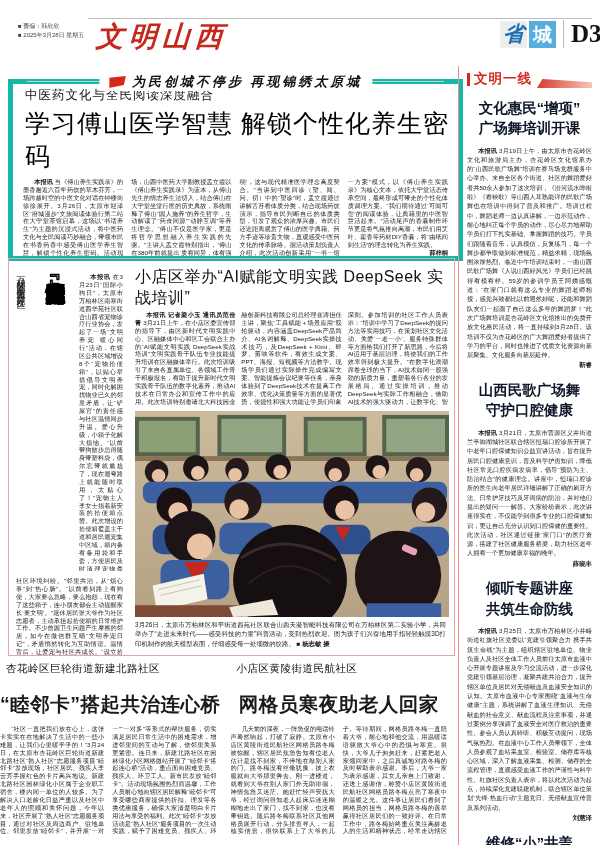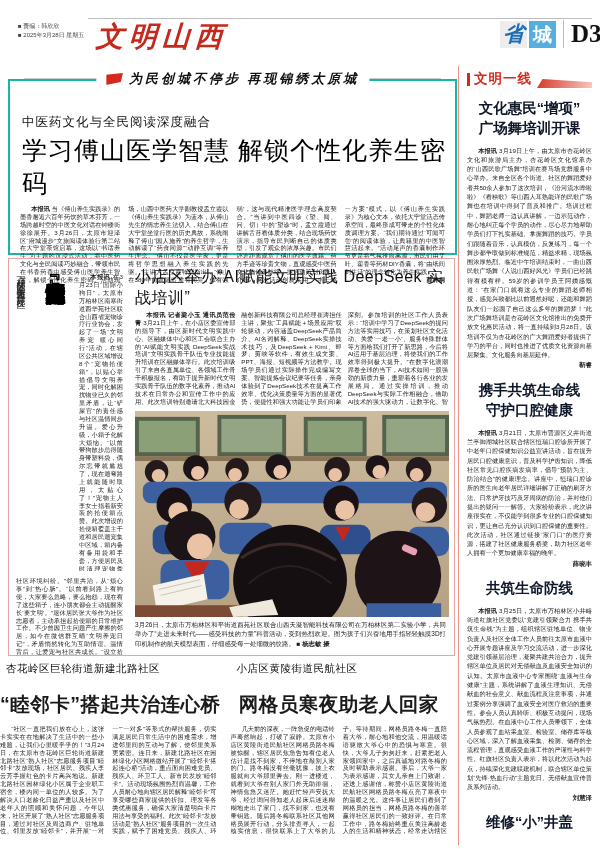--- a/index.html
+++ b/index.html
@@ -14,29 +14,29 @@
   .logo{position:absolute;left:500px;top:20px;display:flex;align-items:center;}
   .logo .b1{width:27px;height:27px;background:#ededed;color:#1f6fb5;font-weight:bold;
             font-size:21px;line-height:27px;text-align:center;font-style:italic;
             font-family:"Liberation Serif",serif;}
   .logo .b2{width:27px;height:27px;background:#55aede;color:#fff;font-weight:bold;
             font-size:19px;line-height:27px;text-align:center;margin-left:2px;}
   .logo .pn{margin-left:7px;padding-left:7px;border-left:1px solid #bbb;
             font-family:"Liberation Serif",serif;font-size:25px;font-weight:bold;color:#111;}
   
   .leadbox{position:absolute;left:8px;top:79px;width:445px;height:172px;
-           border:2px solid #14b8a6;}
+           border:5px solid #14b8a6;}
   .bannerline{position:absolute;top:-3px;left:14px;right:14px;border-top:1px solid #ccc;}
   .banner{position:absolute;top:-11px;left:50%;transform:translateX(-50%);
           background:#fff;padding:0 10px;display:flex;align-items:center;white-space:nowrap;}
   .flag{width:17px;height:12px;background:#d5281e;margin-right:6px;
         clip-path:polygon(0 15%,100% 0,88% 75%,0 100%);}
   .banner span{font-size:13px;font-weight:bold;font-style:italic;letter-spacing:3px;
         font-family:"Liberation Serif",serif;color:#111;}
-  .kicker{font-size:12.5px;color:#111;margin:33px 0 0 12px;letter-spacing:1px;}
+  .kicker{font-size:12.5px;color:#111;margin:3px 0 0 12px;letter-spacing:1px;}
   .headline1{font-size:25px;font-weight:normal;color:#000;margin:3px 0 5px 12px;
              letter-spacing:1px;}
   .body{font-size:6.2px;line-height:1.27;text-align:justify;color:#1a1a1a;text-indent:1.8em;}
   .lede{font-weight:bold;}
   .author{font-weight:bold;float:right;padding-left:4px;}
   .cols4{column-count:4;column-gap:8px;height:94px;overflow:hidden;margin:2px 10px;}
   
   .midbox{position:absolute;left:8px;top:258px;width:445px;height:396px;
           border:1px solid #e9a3a3;}
   .pet{position:absolute;left:0;top:0;width:118px;height:100%;}
@@ -224,28 +224,29 @@
     <div class="side-art">
       <div class="stitle">
         <div>文化惠民“增项”</div>
         <div>广场舞培训开课</div>
       </div>
       <p class="sbody"><b class="lede">本报讯</b> <span>3月19日上午，由太原市杏花岭区文化和旅游局主办，杏花岭区文化馆承办的“山西民歌广场舞”培训在赛马场党群服务中心举办。来自全区各个街道、社区的舞蹈爱好者共50余人参加了这次培训，《汾河流水哗啦啦》《看秧歌》等山西人耳熟能详的民歌广场舞也在培训中得到了普及和推广。培训过程中，舞蹈老师一边认真讲解，一边示范动作，耐心地纠正每个学员的动作，尽心尽力地帮助学员们打下扎实基础、掌握舞蹈的技巧。学员们跟随着音乐，认真模仿，反复练习，每一个舞步都争取做到标准规范，精益求精，现场氛围浓厚热烈。临近中午培训结束时，一曲山西民歌广场舞《人说山西好风光》学员们已经跳得有模有样。59岁的参训学员王阿姨感慨道：“在家门口就有这么专业的舞蹈老师相授，感觉兴致都比以前迥然好呢，还能和舞蹈队友们一起圆了自己这么多年的舞蹈梦！”此次广场舞培训是杏花岭区文化馆推出的免费开放文化惠民活动，将一直持续到3月28日。该培训不仅为杏花岭区的广大舞蹈爱好者提供了学习的平台，同时也推进了优质文化资源向基层聚集、文化服务向基层延伸。</span><span class="sauthor">靳睿</span></p>
     </div>
 
     <div class="side-art">
       <div class="stitle">
-        <div>携手共筑生命线</div>
+        <div>山西民歌广场舞</div>
         <div>守护口腔健康</div>
       </div>
       <p class="sbody"><b class="lede">本报讯</b> <span>3月21日，太原市晋源区义井街道兰亭御湖城社区联合辖区恒瑞口腔诊所开展了中老年口腔保健知识公益宣讲活动，旨在提升居民口腔健康意识，普及科学护齿知识，降低社区常见口腔疾病发病率，倡导“预防为主、防治结合”的健康理念。讲座中，恒瑞口腔诊所的医生向老年居民详细讲解了正确的刷牙方法、日常护牙技巧及牙周病的防治，并对他们提出的疑问一一解答。大家纷纷表示，此次讲座很实在，不仅能学到很多专业的口腔保健知识，更让自己充分认识到口腔保健的重要性。此次活动，社区通过链接“家门口”的医疗资源，搭建了社区健康服务桥梁，助力社区老年人拥有一个更加健康幸福的晚年。</span><span class="sauthor">薛晓丰</span></p>
     </div>
 
     <div class="side-art">
       <div class="stitle">
+        <div>倾听专题讲座</div>
         <div>共筑生命防线</div>
       </div>
       <p class="sbody"><b class="lede">本报讯</b> <span>3月25日，太原市万柏林区小井峪街道红旗社区党委以“党建引领聚合力 携手共筑生命线”为主题，组织辖区驻地单位、物业负责人及社区全体工作人员前往太原市血液中心开展专题讲座及学习交流活动，进一步深化党建引领基层治理，凝聚共建共治合力，提升辖区单位及居民对无偿献血及血液安全知识的认知。太原市血液中心专家围绕“血液与生命健康”主题，系统讲解了血液生理知识、无偿献血的社会意义、献血流程及注意事项，并通过案例分享强调了血液安全对医疗救治的重要性。参会人员认真聆听、积极互动提问，现场气氛热烈。在血液中心工作人员带领下，全体人员参观了血站采血室、检验室、储存库等核心区域，深入了解血液采集、检测、储存的全流程管理，直观感受血液工作的严谨性与科学性。红旗社区负责人表示，将以此次活动为起点，持续深化党建联建机制，联合辖区单位策划“先锋·热血行动”主题党日、无偿献血宣传普及系列活动。</span><span class="sauthor">刘慧泽</span></p>
     </div>
 
     <div class="side-art">
       <div class="stitle">
         <div>维修“小”井盖</div>
 
       </div>

